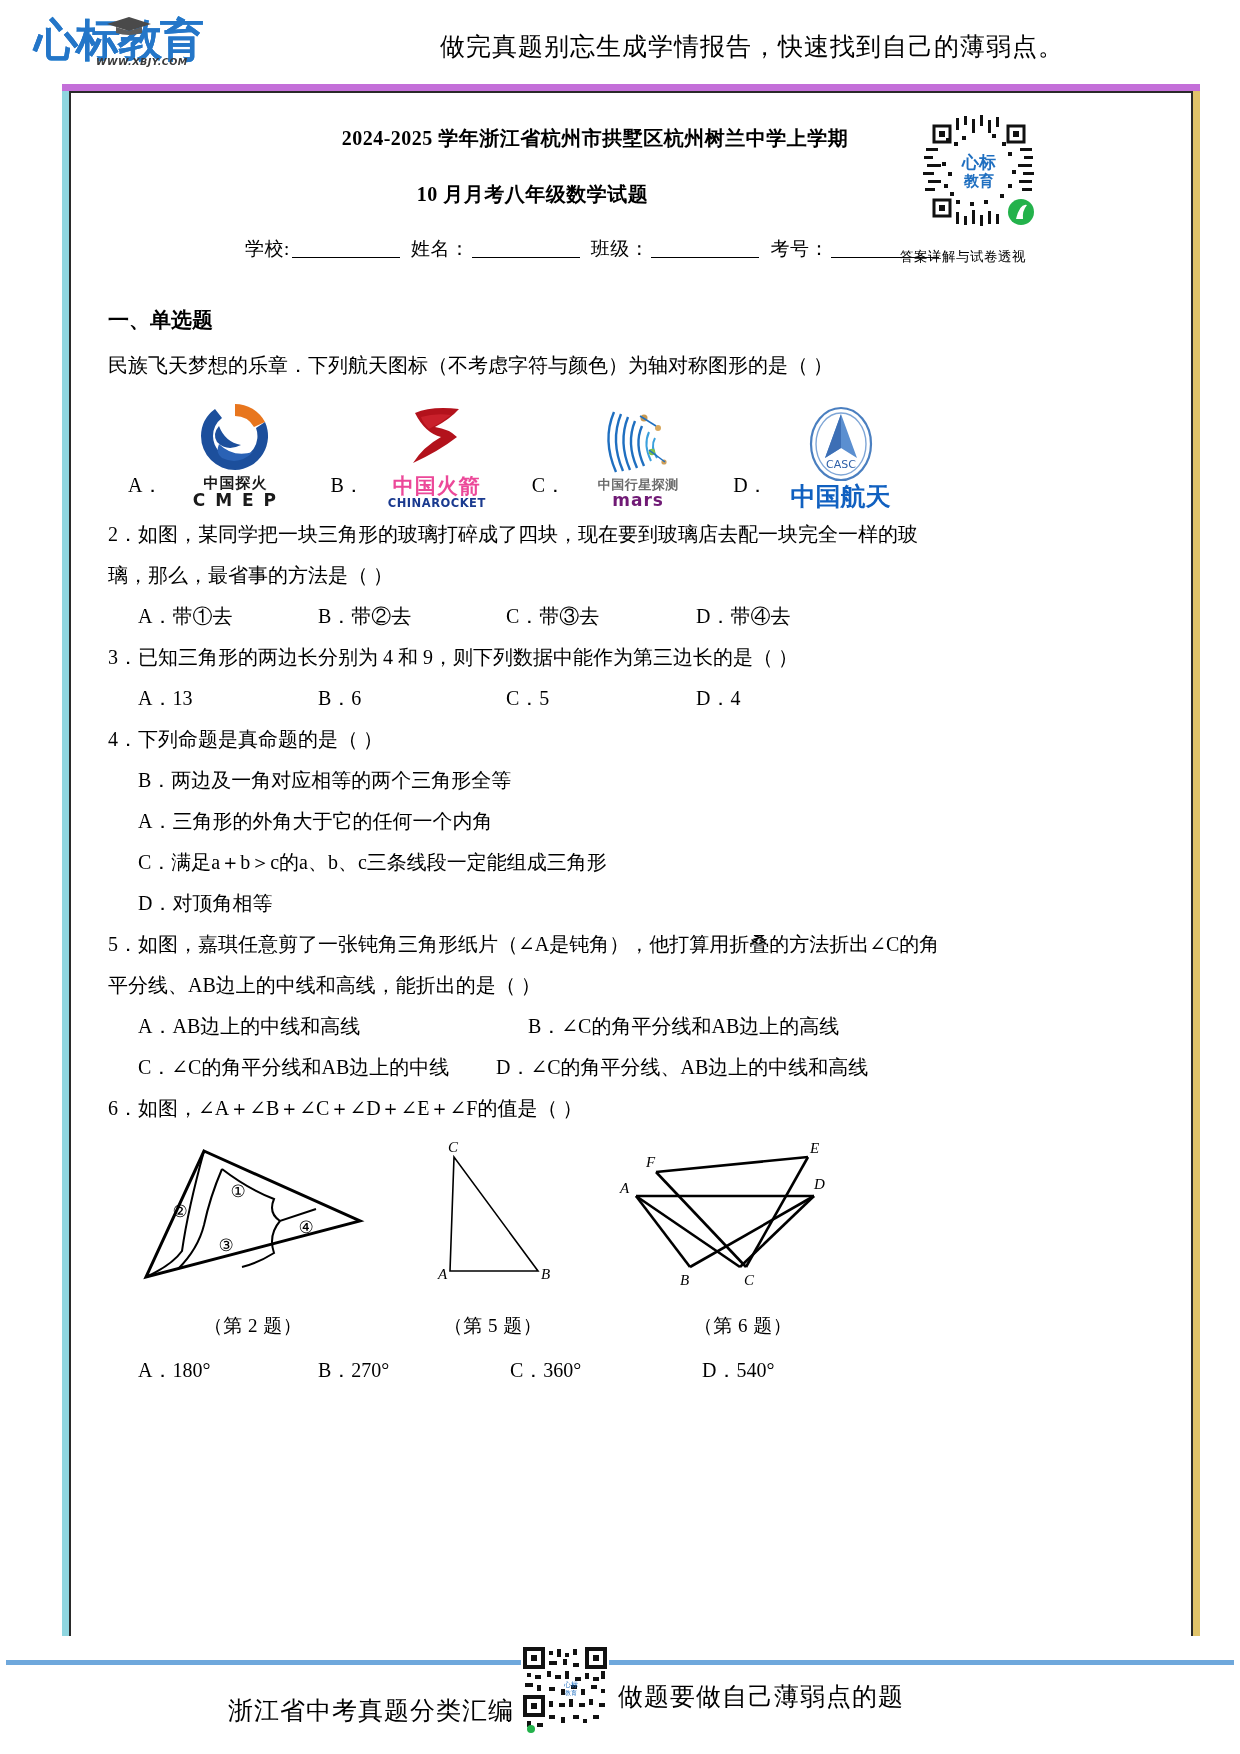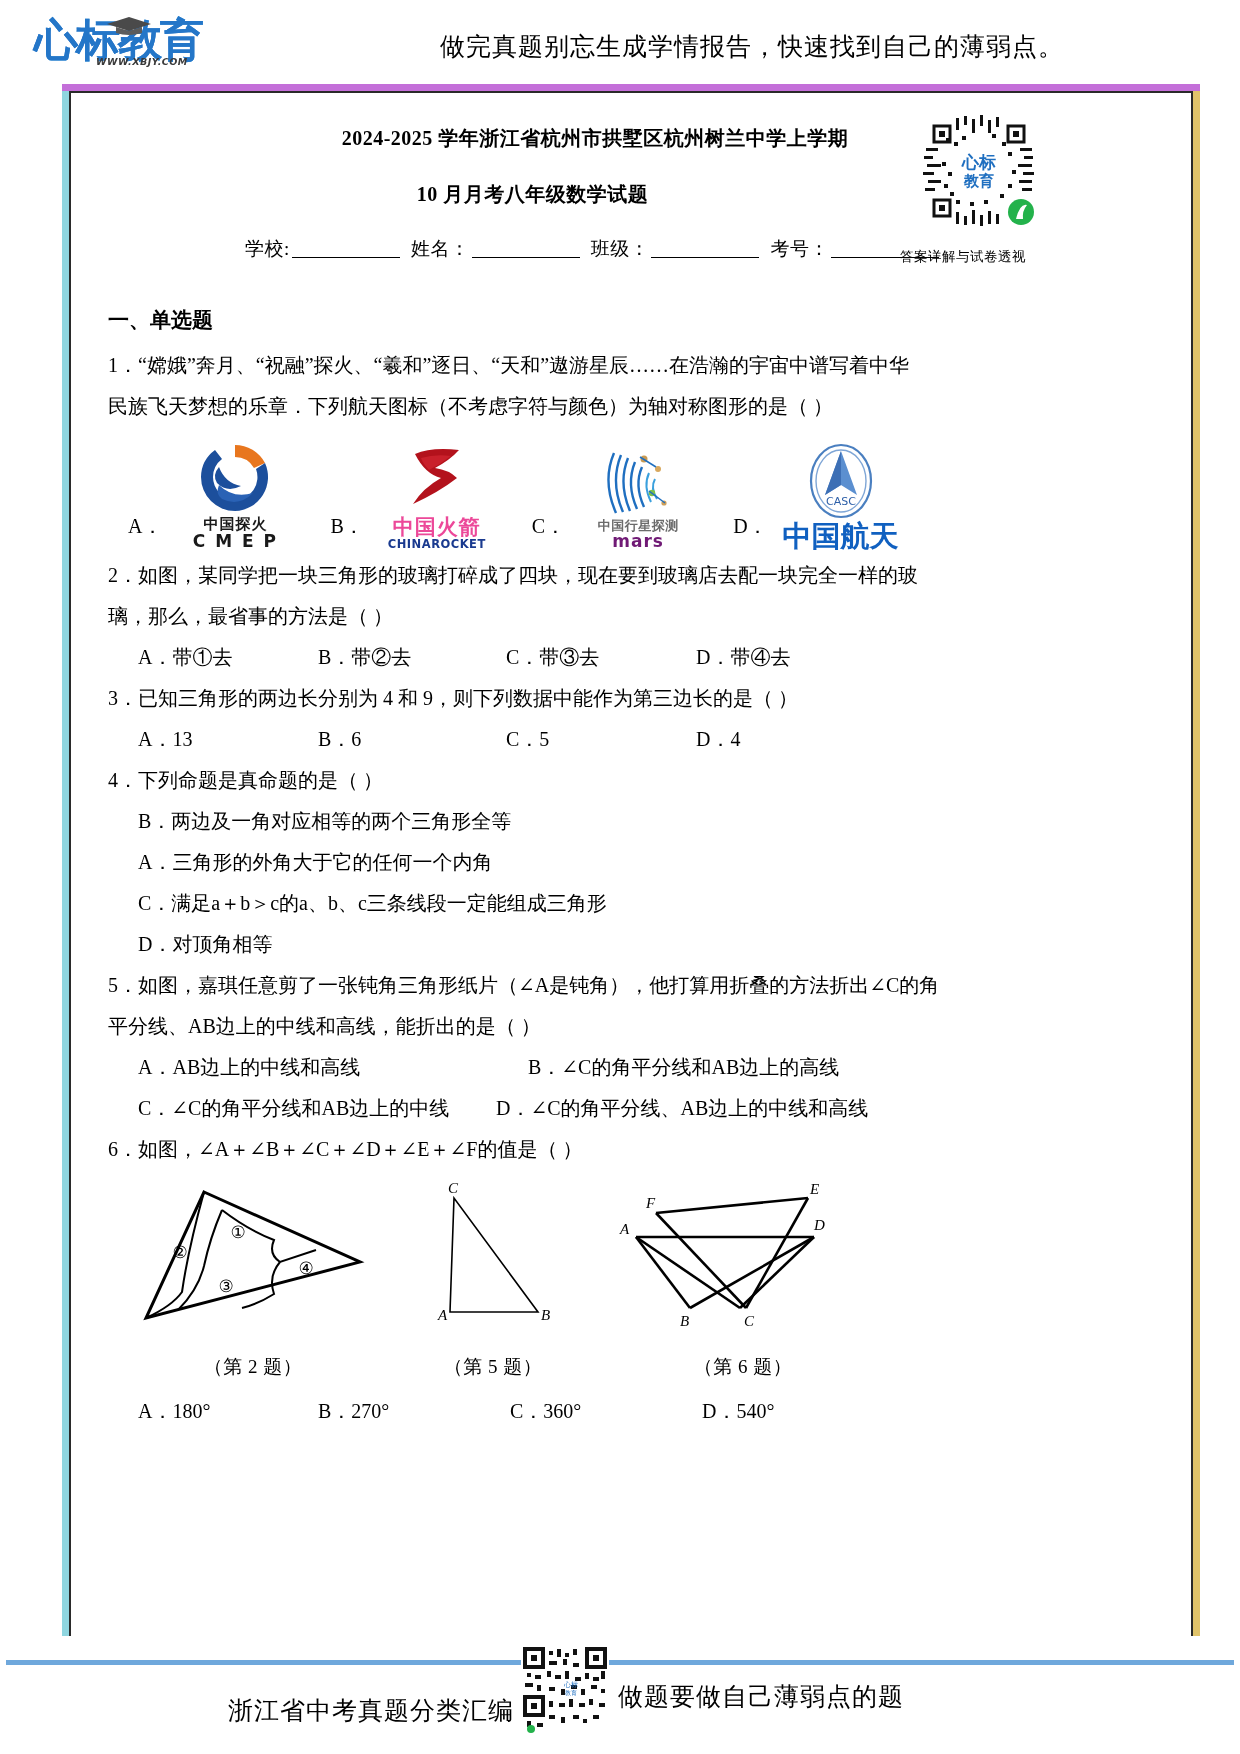--- a/index.html
+++ b/index.html
@@ -358,21 +358,20 @@
   <text x="59" y="74" text-anchor="middle" font-family="DejaVu Sans, sans-serif" font-size="15" font-weight="bold" fill="#1f6fc0">教育</text>
   <circle cx="101" cy="100" r="13" fill="#23b24b"></circle>
   <path d="M96 107 q4 -16 11 -14 q-5 6 -4 14 z" fill="#fff"></path>
 </svg>
 <div class="qr-caption">答案详解与试卷透视</div>
 
 <div class="content">
 
   <div class="section-title">一、单选题</div>
 
-  <div class="qline">1．“嫦娥”奔月、“祝融”探火、“羲和”逐日、“天和”遨游星辰……在浩瀚的宇宙中谱写着中华</div>
   <div class="qline">民族飞天梦想的乐章．下列航天图标（不考虑字符与颜色）为轴对称图形的是（    ）</div>
 
   <div class="logo-opts">
 
     <div class="logo-cell">
       <span class="logo-letter">A．</span>
       <div class="logo-art">
         <svg width="92" height="78" viewBox="0 0 92 78">
           <path d="M46 6 a34 34 0 0 1 30 18 l-11 5 a22 22 0 0 0 -19 -11 z" fill="#e8761e"></path>
           <path d="M76 24 a34 34 0 0 1 -30 48 a34 34 0 0 1 -34 -34 a34 34 0 0 1 14 -27 l7 9 a23 23 0 0 0 -9 18 a23 23 0 0 0 22 23 a23 23 0 0 0 21 -31 z" fill="#1c4f9c"></path>
@@ -426,21 +425,21 @@
     <div class="logo-cell">
       <span class="logo-letter">D．</span>
       <div class="logo-art">
         <svg width="88" height="78" viewBox="0 0 88 78">
           <ellipse cx="44" cy="38" rx="30" ry="36" fill="none" stroke="#4a7fc0" stroke-width="2.2"></ellipse>
           <ellipse cx="44" cy="38" rx="25" ry="31" fill="none" stroke="#7fa6d6" stroke-width="1.4"></ellipse>
           <path d="M44 8 L60 52 L44 42 L28 52 Z" fill="#5b8fd0"></path>
           <path d="M44 8 L44 42 L28 52 Z" fill="#3d6fb5"></path>
           <text x="44" y="62" text-anchor="middle" font-family="DejaVu Sans, sans-serif" font-size="11" fill="#2d5fa8">CASC</text>
         </svg>
-        <div class="logo-cap-cn" style="font-size:29px;color:#1060c0;letter-spacing:0px;">中国航天</div>
+        <div class="logo-cap-cn" style="font-size:25px;color:#1060c0;letter-spacing:0px;">中国航天</div>
       </div>
     </div>
   </div>
 
   <div class="qline">2．如图，某同学把一块三角形的玻璃打碎成了四块，现在要到玻璃店去配一块完全一样的玻</div>
   <div class="qline">璃，那么，最省事的方法是（   ）</div>
   <div class="opt-row">
     <span class="w-a">A．带①去</span>
     <span class="w-b">B．带②去</span>
     <span class="w-c">C．带③去</span>

